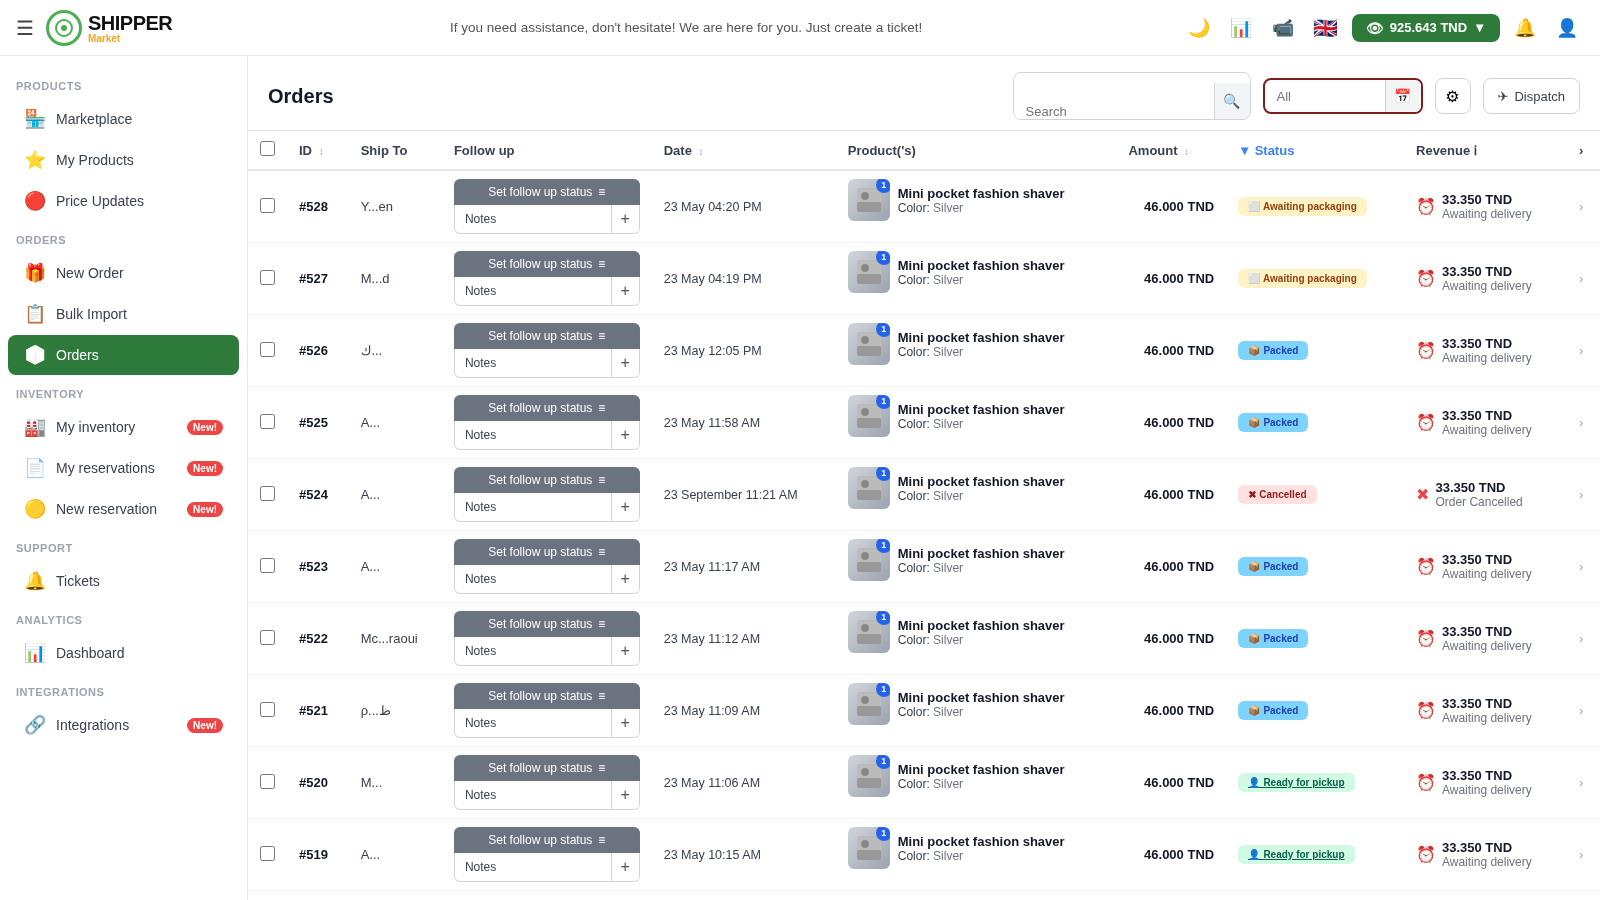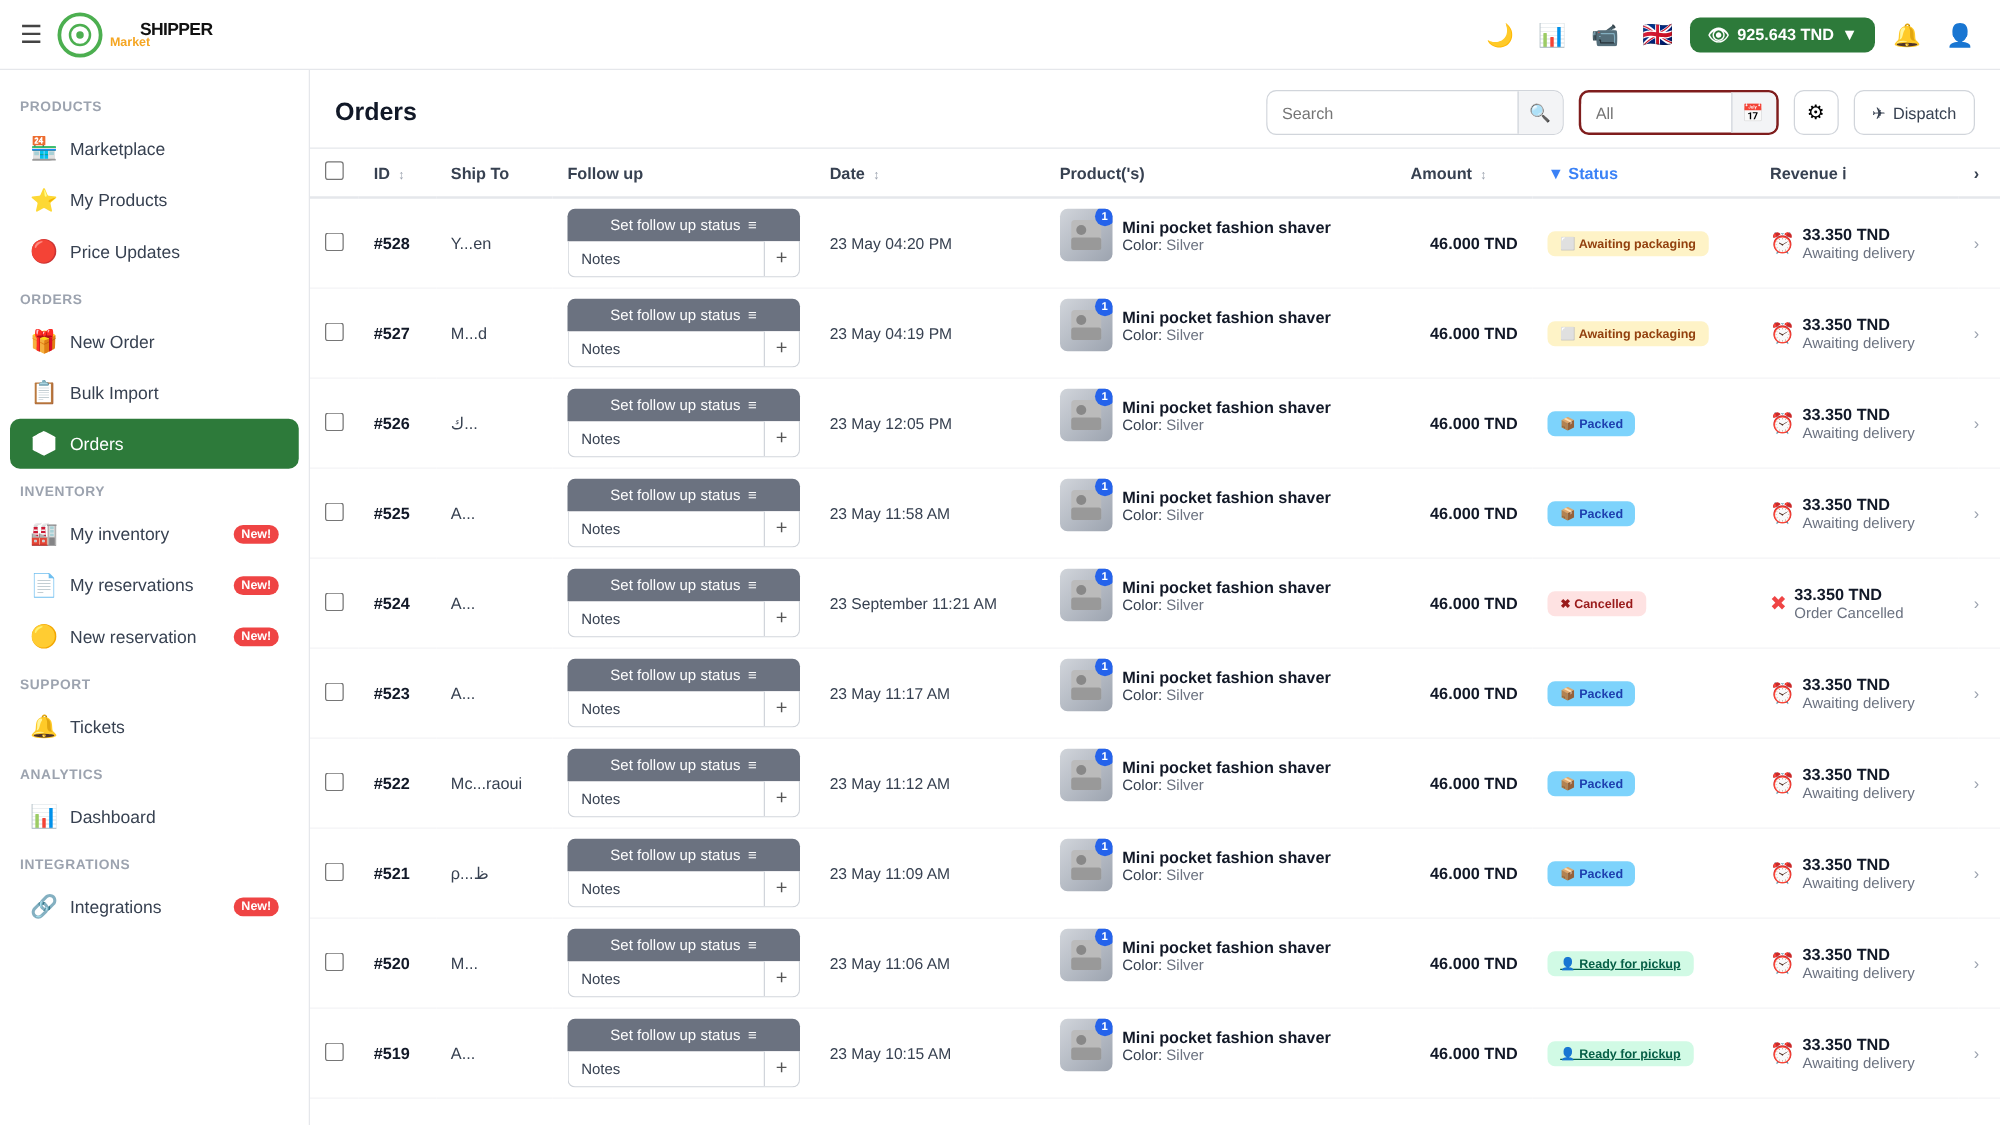--- a/index.html
+++ b/index.html
@@ -96,25 +96,25 @@
       padding: 16px 20px 10px;
       display: flex;
       align-items: center;
       gap: 12px;
       border-bottom: 1px solid #e5e7eb;
       flex-shrink: 0;
     }
     .orders-title { font-size: 20px; font-weight: 700; color: #111827; flex: 1; }
     .search-box {
       display: flex;
-      align-items: center;
+      align-items: flex-end;
       border: 1px solid #d1d5db;
       border-radius: 8px;
       overflow: hidden;
-      height: 36px;
+      height: 48px;
     }
     .search-input {
       border: none;
       outline: none;
       padding: 0 12px;
       width: 200px;
       font-size: 13px;
       color: #6b7280;
     }
     .search-btn {
@@ -323,24 +323,25 @@
 <div class="topbar">
   <span class="topbar-menu-icon">☰</span>
   <div class="logo">
     <div class="logo-circle">
       <svg width="20" height="20" viewBox="0 0 20 20">
           <circle cx="10" cy="10" r="8" fill="none" stroke="#4caf50" stroke-width="2"></circle>
           <circle cx="10" cy="10" r="3" fill="#4caf50"></circle>
         </svg>
     </div>
     <div>
-      <div style="font-size:14px;font-weight:800;color:#111;letter-spacing:-0.5px;margin-left:24px;">SHIP<span style="color:#111">PER</span></div>
+      <div style="font-size:20px;font-weight:800;color:#111;letter-spacing:-0.5px;">SHIP<span style="color:#111">PER</span></div>
       <div style="font-size:10px;color:#f5a623;font-weight:700;margin-top:-2px;">Market</div>
     </div>
   </div>
+  <div class="topbar-notice">If you need assistance, don't hesitate! We are here for you. Just create a ticket!</div>
   <div class="topbar-actions">
     <div class="topbar-icon">🌙</div>
     <div class="topbar-icon">📊</div>
     <div class="topbar-icon">📹</div>
     <div class="topbar-icon flag">🇬🇧</div>
     <button class="balance-btn">
       <span class="eye">👁</span>
       <span>925.643 TND</span>
       <span>▼</span>
     </button>

